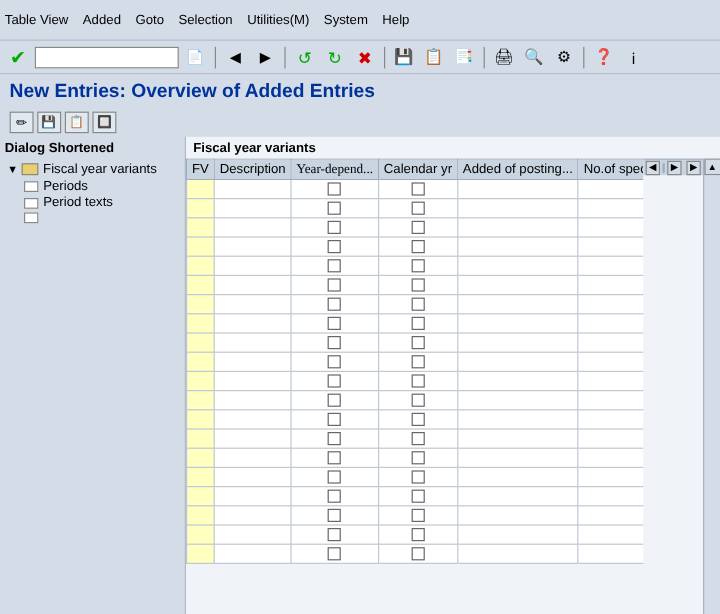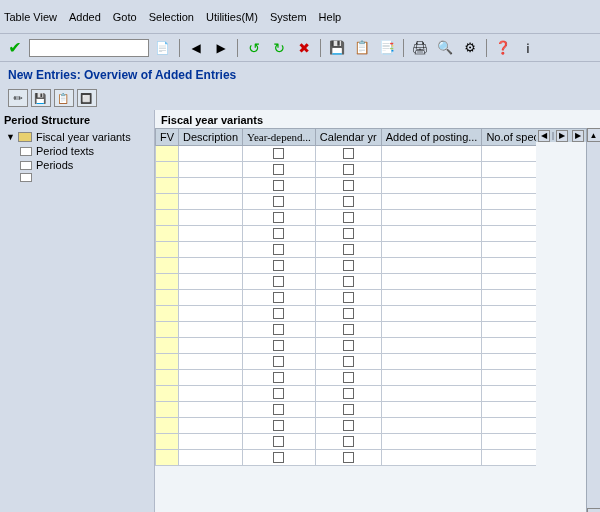--- a/index.html
+++ b/index.html
@@ -62,21 +62,21 @@
       width: 1px;
       height: 18px;
       background: #888;
       margin: 0 2px;
     }
 
     
     .page-title {
       background: #d4dce8;
       padding: 6px 8px 4px 8px;
-      font-size: 12px;
+      font-size: 16px;
       font-weight: bold;
       color: #003399;
     }
 
     
     .action-bar {
       background: #d4dce8;
       padding: 2px 8px;
       display: flex;
       gap: 3px;
@@ -272,36 +272,36 @@
 <div class="action-bar">
   <div class="action-btn" title="Edit">✏</div>
   <div class="action-btn" title="Save" style="font-size:10px;">💾</div>
   <div class="action-btn" title="Copy" style="font-size:10px;">📋</div>
   <div class="action-btn" title="Details" style="font-size:10px;">🔲</div>
 </div>
 
 <div class="content-area">
 
   <div class="left-panel">
-    <div class="panel-title">Period Structure</div>
+    <div class="panel-title">Dialog Shortened</div>
 
     <div class="tree-item" style="padding-left:2px;">
       <span style="font-size:9px; margin-right:1px;">▼</span>
       <span class="tree-folder" style="background:#e8d070;"></span>
       <span>Fiscal year variants</span>
     </div>
 
     <div class="tree-item" style="padding-left:16px;">
       <span class="tree-folder" style="background:#fff; border:1px solid #888; width:12px; height:9px; display:inline-block; margin-right:2px;"></span>
-      <span>Period texts</span>
+      <span>Periods</span>
     </div>
 
     <div class="tree-item" style="padding-left:16px;">
       <span class="tree-folder" style="background:#fff; border:1px solid #888; width:12px; height:9px; display:inline-block; margin-right:2px;"></span>
-      <span>Periods</span>
+      <span>Period texts</span>
     </div>
 
     <div class="tree-item" style="padding-left:16px;">
       <span class="tree-folder" style="background:#fff; border:1px solid #888; width:12px; height:9px; display:inline-block; margin-right:2px;"></span>
     </div>
   </div>
 
   <div class="right-panel">
     <div class="table-title">Fiscal year variants</div>
 

